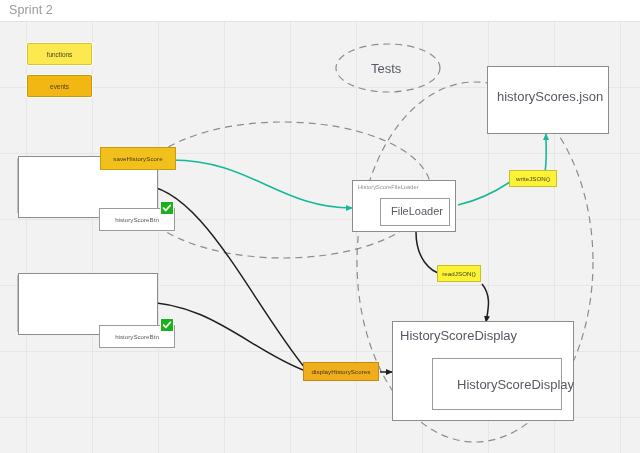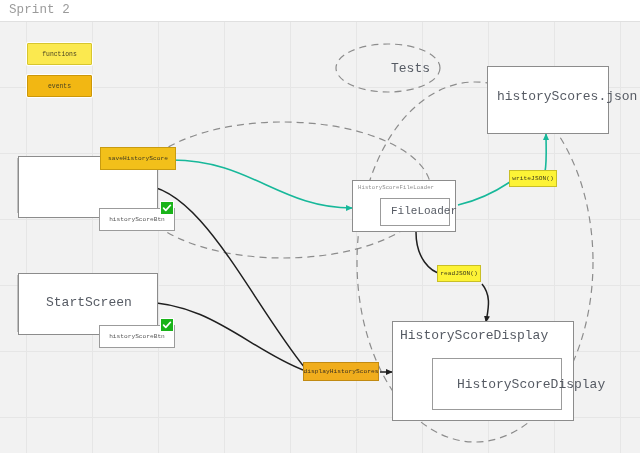--- a/index.html
+++ b/index.html
@@ -6,21 +6,21 @@
     margin: 0;
     padding: 0;
     background: #ffffff;
   }
   #canvas {
     position: relative;
     width: 640px;
     height: 453px;
     background: #f2f2f2;
     overflow: hidden;
-    font-family: Liberation Mono, monospace;
+    font-family: Liberation Sans, sans-serif;
   }
   
   #grid {
     position: absolute;
     left: 0; top: 0;
     width: 640px; height: 453px;
   }
   
   #header-strip {
     position: absolute;
@@ -123,21 +123,20 @@
     display: flex;
     align-items: center;
     justify-content: center;
   }
   .check-badge svg { display: block; }
   .ellipse-label {
     position: absolute;
     font-size: 13px;
     color: #555a63;
     white-space: nowrap;
-    margin-left: 20px;
   }
 </style>
 </head>
 <body>
 
 <div id="canvas">
 
   <svg id="grid" viewBox="0 0 640 453" width="640" height="453" aria-hidden="true">
     <g stroke="#e6e6e6" stroke-width="1">
       <line x1="26.5" y1="0" x2="26.5" y2="453"></line>
@@ -219,21 +218,20 @@
   <div class="btn-node" style="left:99px;top:208px;width:76px;height:23px;">
     <span>historyScoreBtn</span>
   </div>
   <div class="check-badge" style="left:160px;top:201px;">
     <svg width="10" height="10" viewBox="0 0 10 10" aria-hidden="true">
       <path d="M1.6 5.2 L3.8 7.4 L8.4 2.3" stroke="#ffffff" stroke-width="1.7" fill="none" stroke-linecap="round" stroke-linejoin="round"></path>
     </svg>
   </div>
 
   <div class="node" style="left:18px;top:273px;width:140px;height:62px;"></div>
-  <div class="node-label big" style="left:46px;top:295px;">StartScreen</div>
 
   <div class="btn-node" style="left:99px;top:325px;width:76px;height:23px;">
     <span>historyScoreBtn</span>
   </div>
   <div class="check-badge" style="left:160px;top:318px;">
     <svg width="10" height="10" viewBox="0 0 10 10" aria-hidden="true">
       <path d="M1.6 5.2 L3.8 7.4 L8.4 2.3" stroke="#ffffff" stroke-width="1.7" fill="none" stroke-linecap="round" stroke-linejoin="round"></path>
     </svg>
   </div>
 

